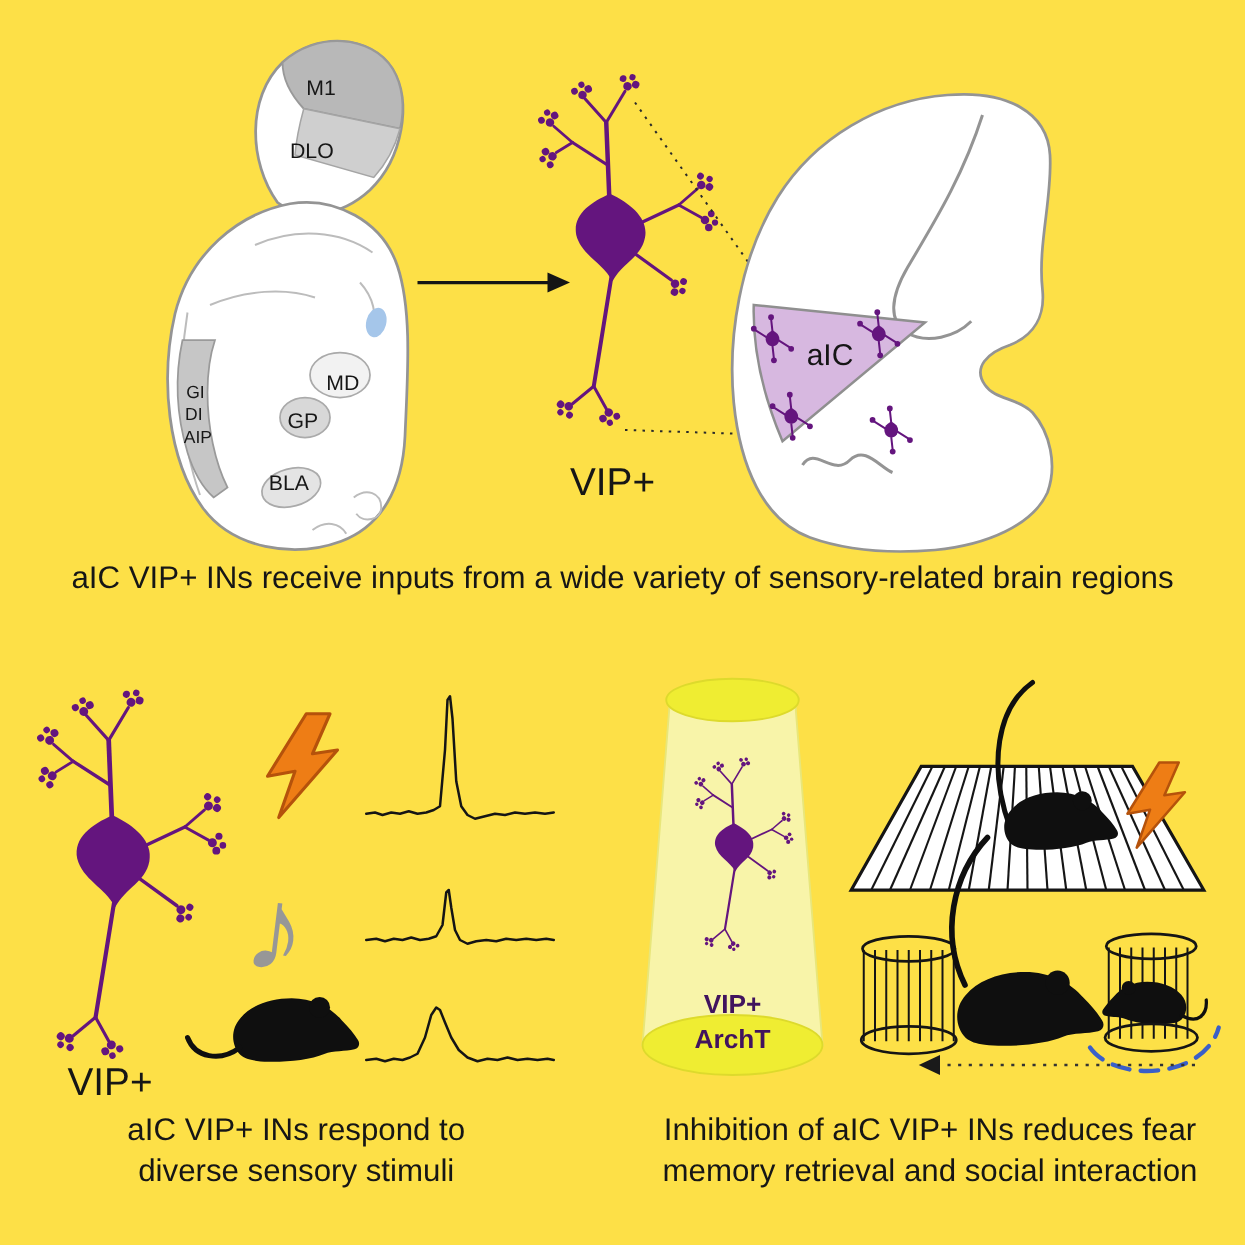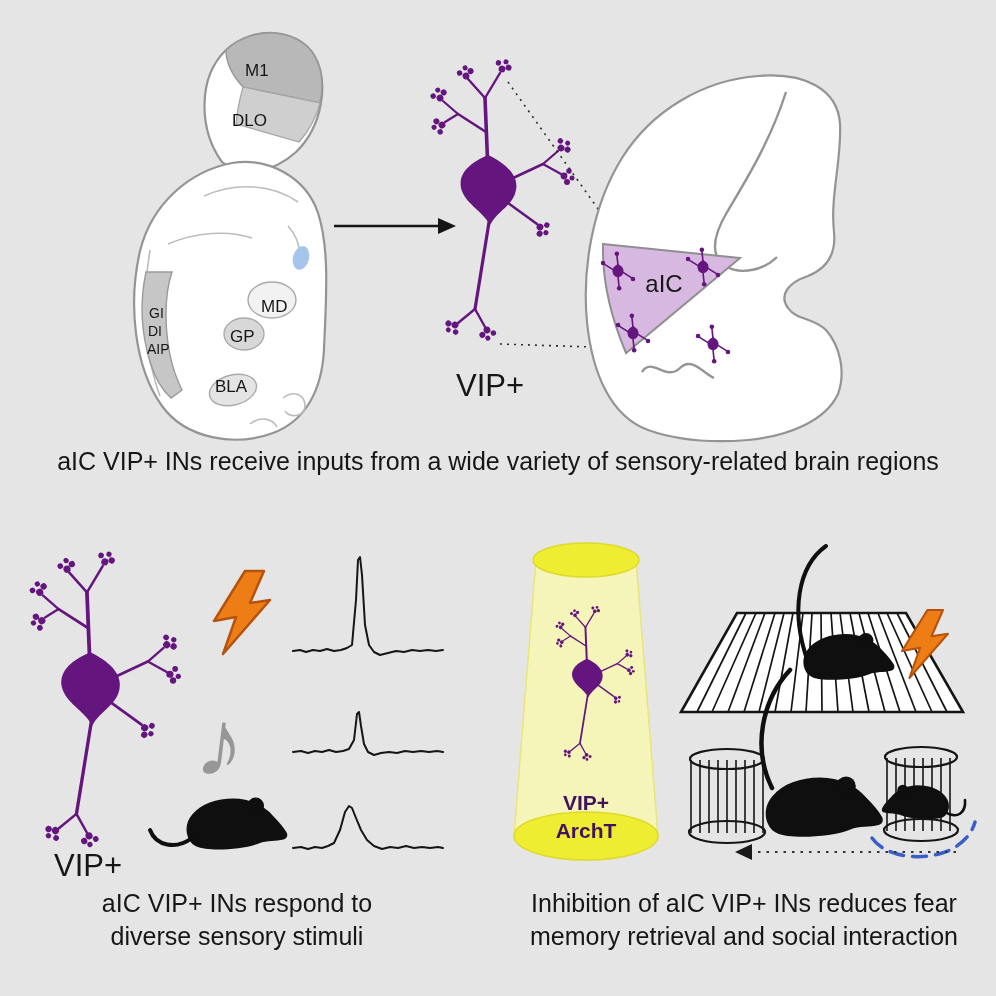--- a/index.html
+++ b/index.html
@@ -1,16 +1,16 @@
 <!DOCTYPE html>
 <html><head>
 <meta charset="utf-8">
 <style>
   html,body{margin:0;padding:0;background:#fff;}
-  .canvas{position:relative;width:996px;height:996px;background:#e5e5e5;overflow:hidden;
+  .canvas{position:relative;width:996px;height:996px;background:#fde047;overflow:hidden;
           font-family:"Liberation Sans","DejaVu Sans",sans-serif;}
   svg{display:block;}
   text{font-family:"Liberation Sans","DejaVu Sans",sans-serif;fill:#161616;}
   .caption{font-size:25px;}
   .vip-label{font-size:31px;}
   .aic-label{font-size:24px;}
   .region-label{font-size:17px;}
   .tiny-label{font-size:14px;}
   .cone-label{font-size:21px;fill:#41135e;font-weight:bold;}
   .note-glyph{font-size:96px;fill:#979797;}

